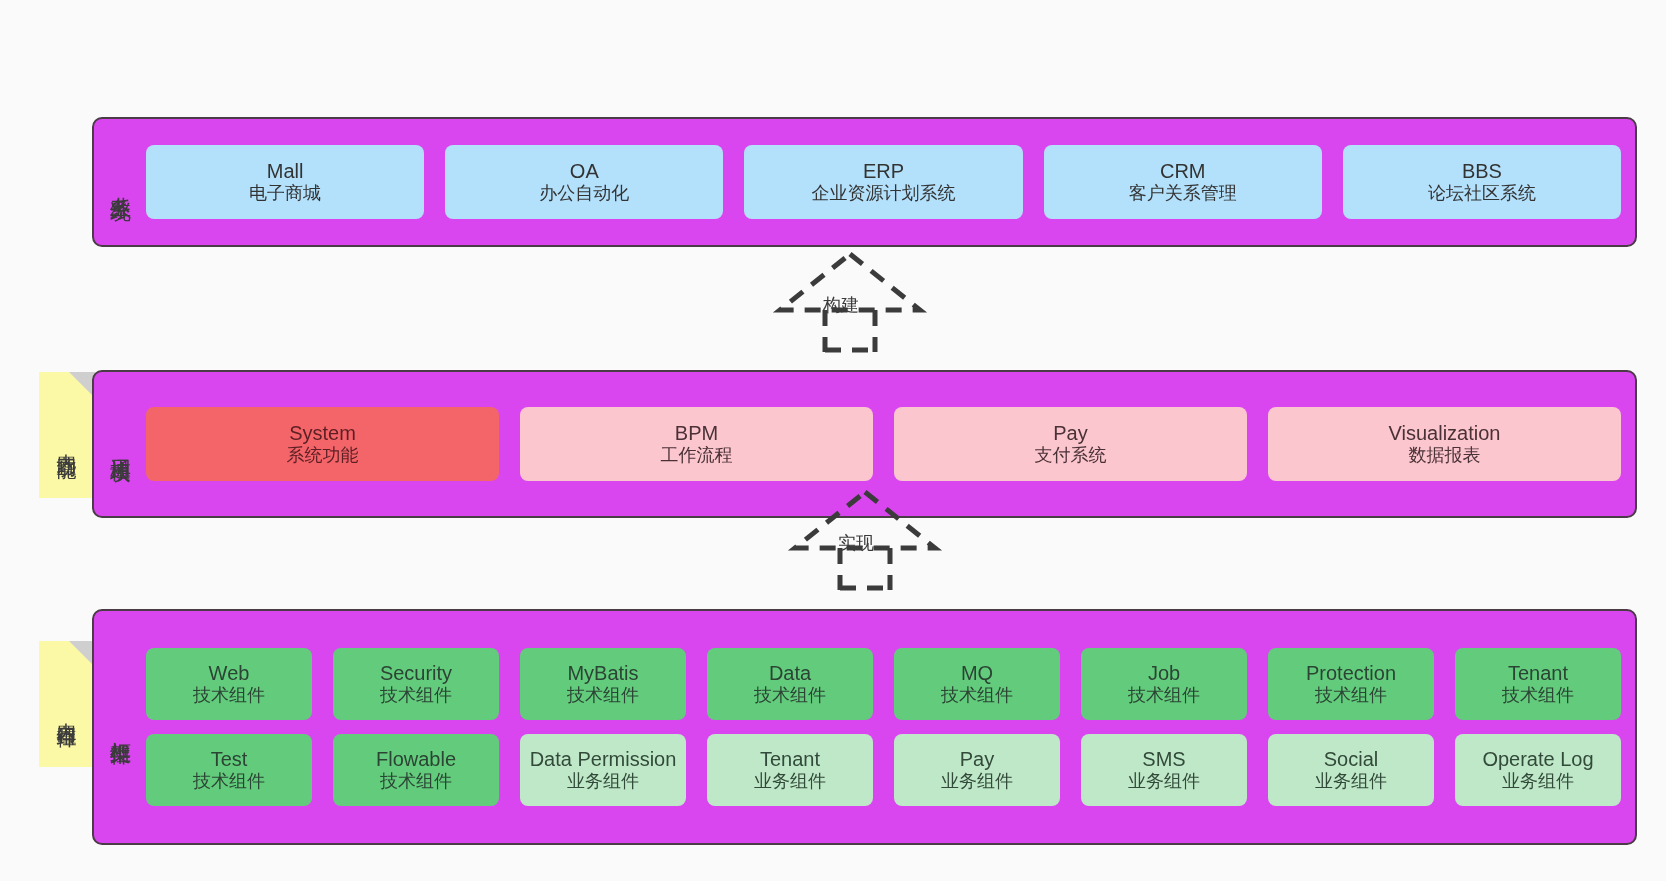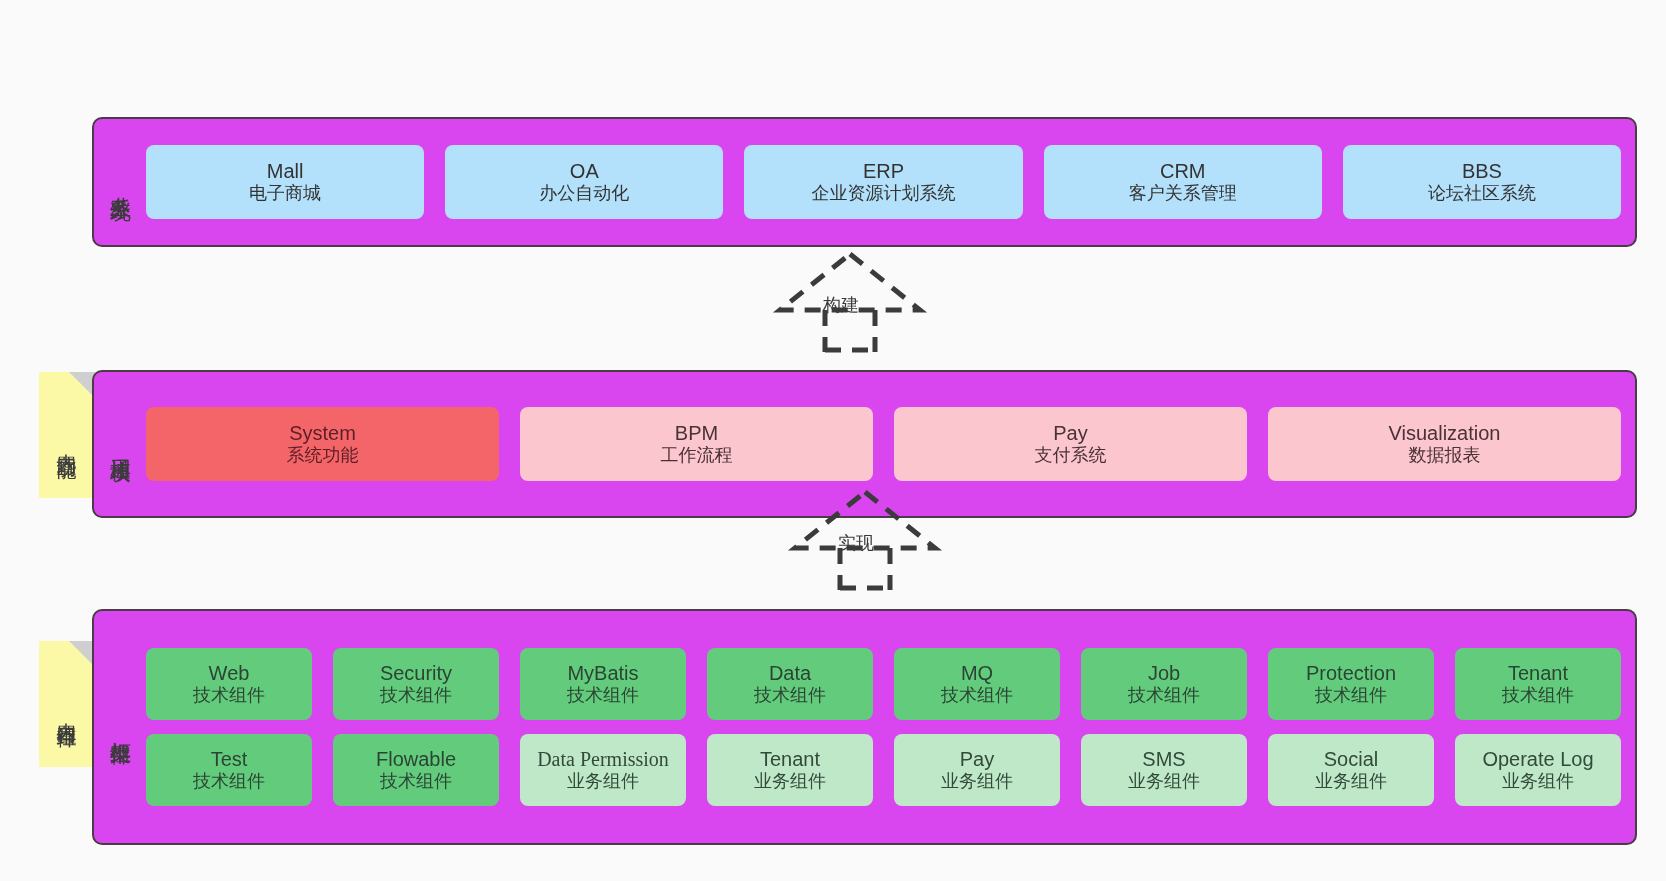--- a/index.html
+++ b/index.html
@@ -72,21 +72,21 @@
     line-height: 1.22;
     box-sizing: border-box;
     padding: 4px 6px;
   }
   .box .en {
     font-size: 20px;
   }
   .box .cn {
     font-size: 18px;
   }
-  .box.three .en { line-height: 1.2; font-family: Liberation Serif, serif; }
+  .box.three .en { line-height: 1.2; }
 
   .blue  { background: #b3e0fb; color: #333333; }
   .red   { background: #f4656a; color: #5c1f23; }
   .pink  { background: #fbc6ce; color: #4a3136; }
   .green { background: #63cc7c; color: #2b4434; }
   .lgreen{ background: #bfe8c8; color: #324a39; }
 
   
   #layer-business { left: 92px;  top: 117px; width: 1545px; height: 130px; }
   #layer-common   { left: 92px;  top: 370px; width: 1545px; height: 148px; }

